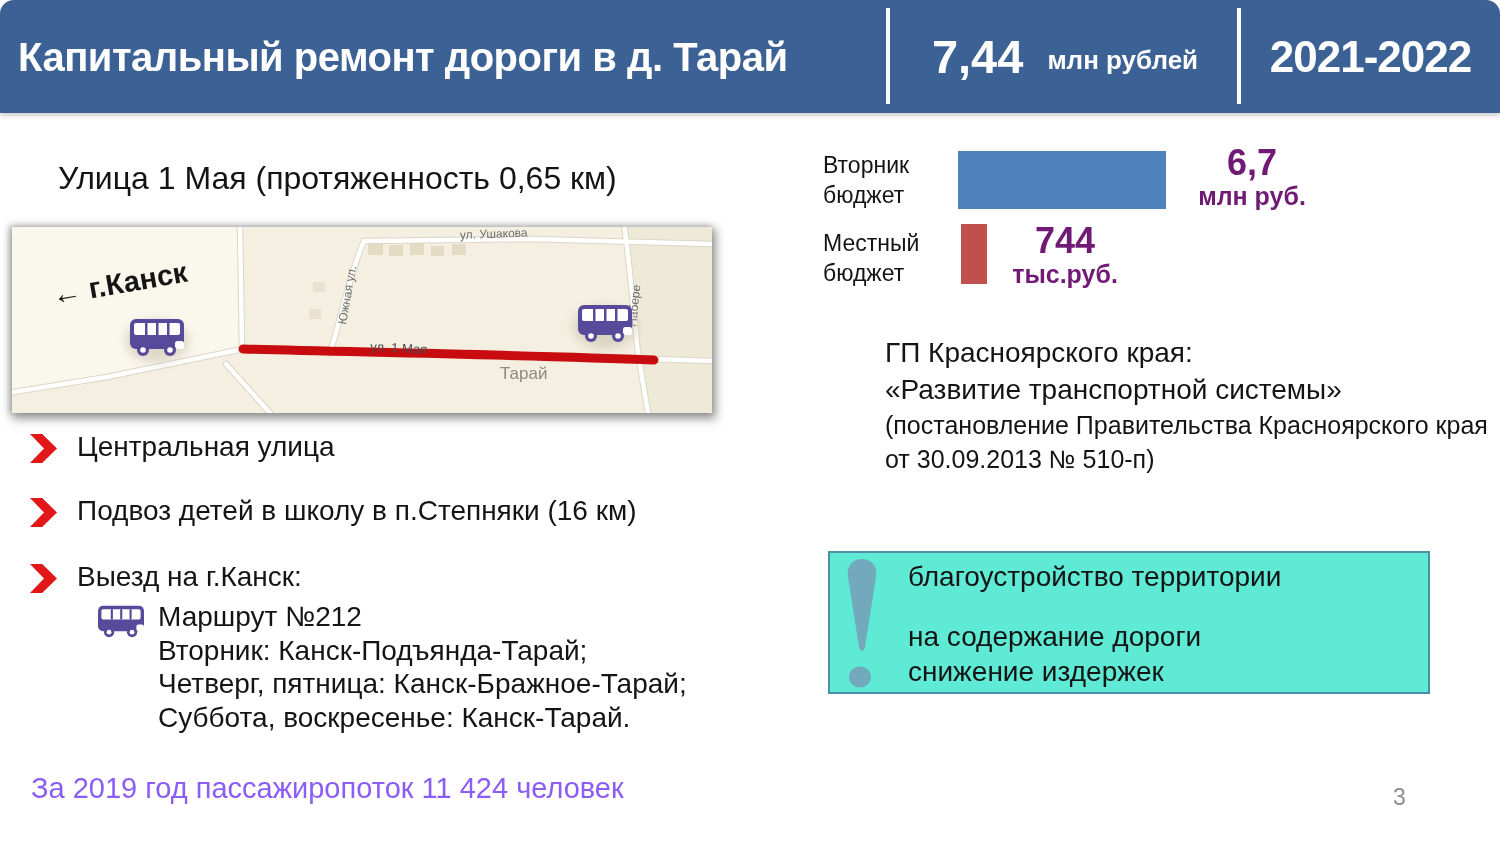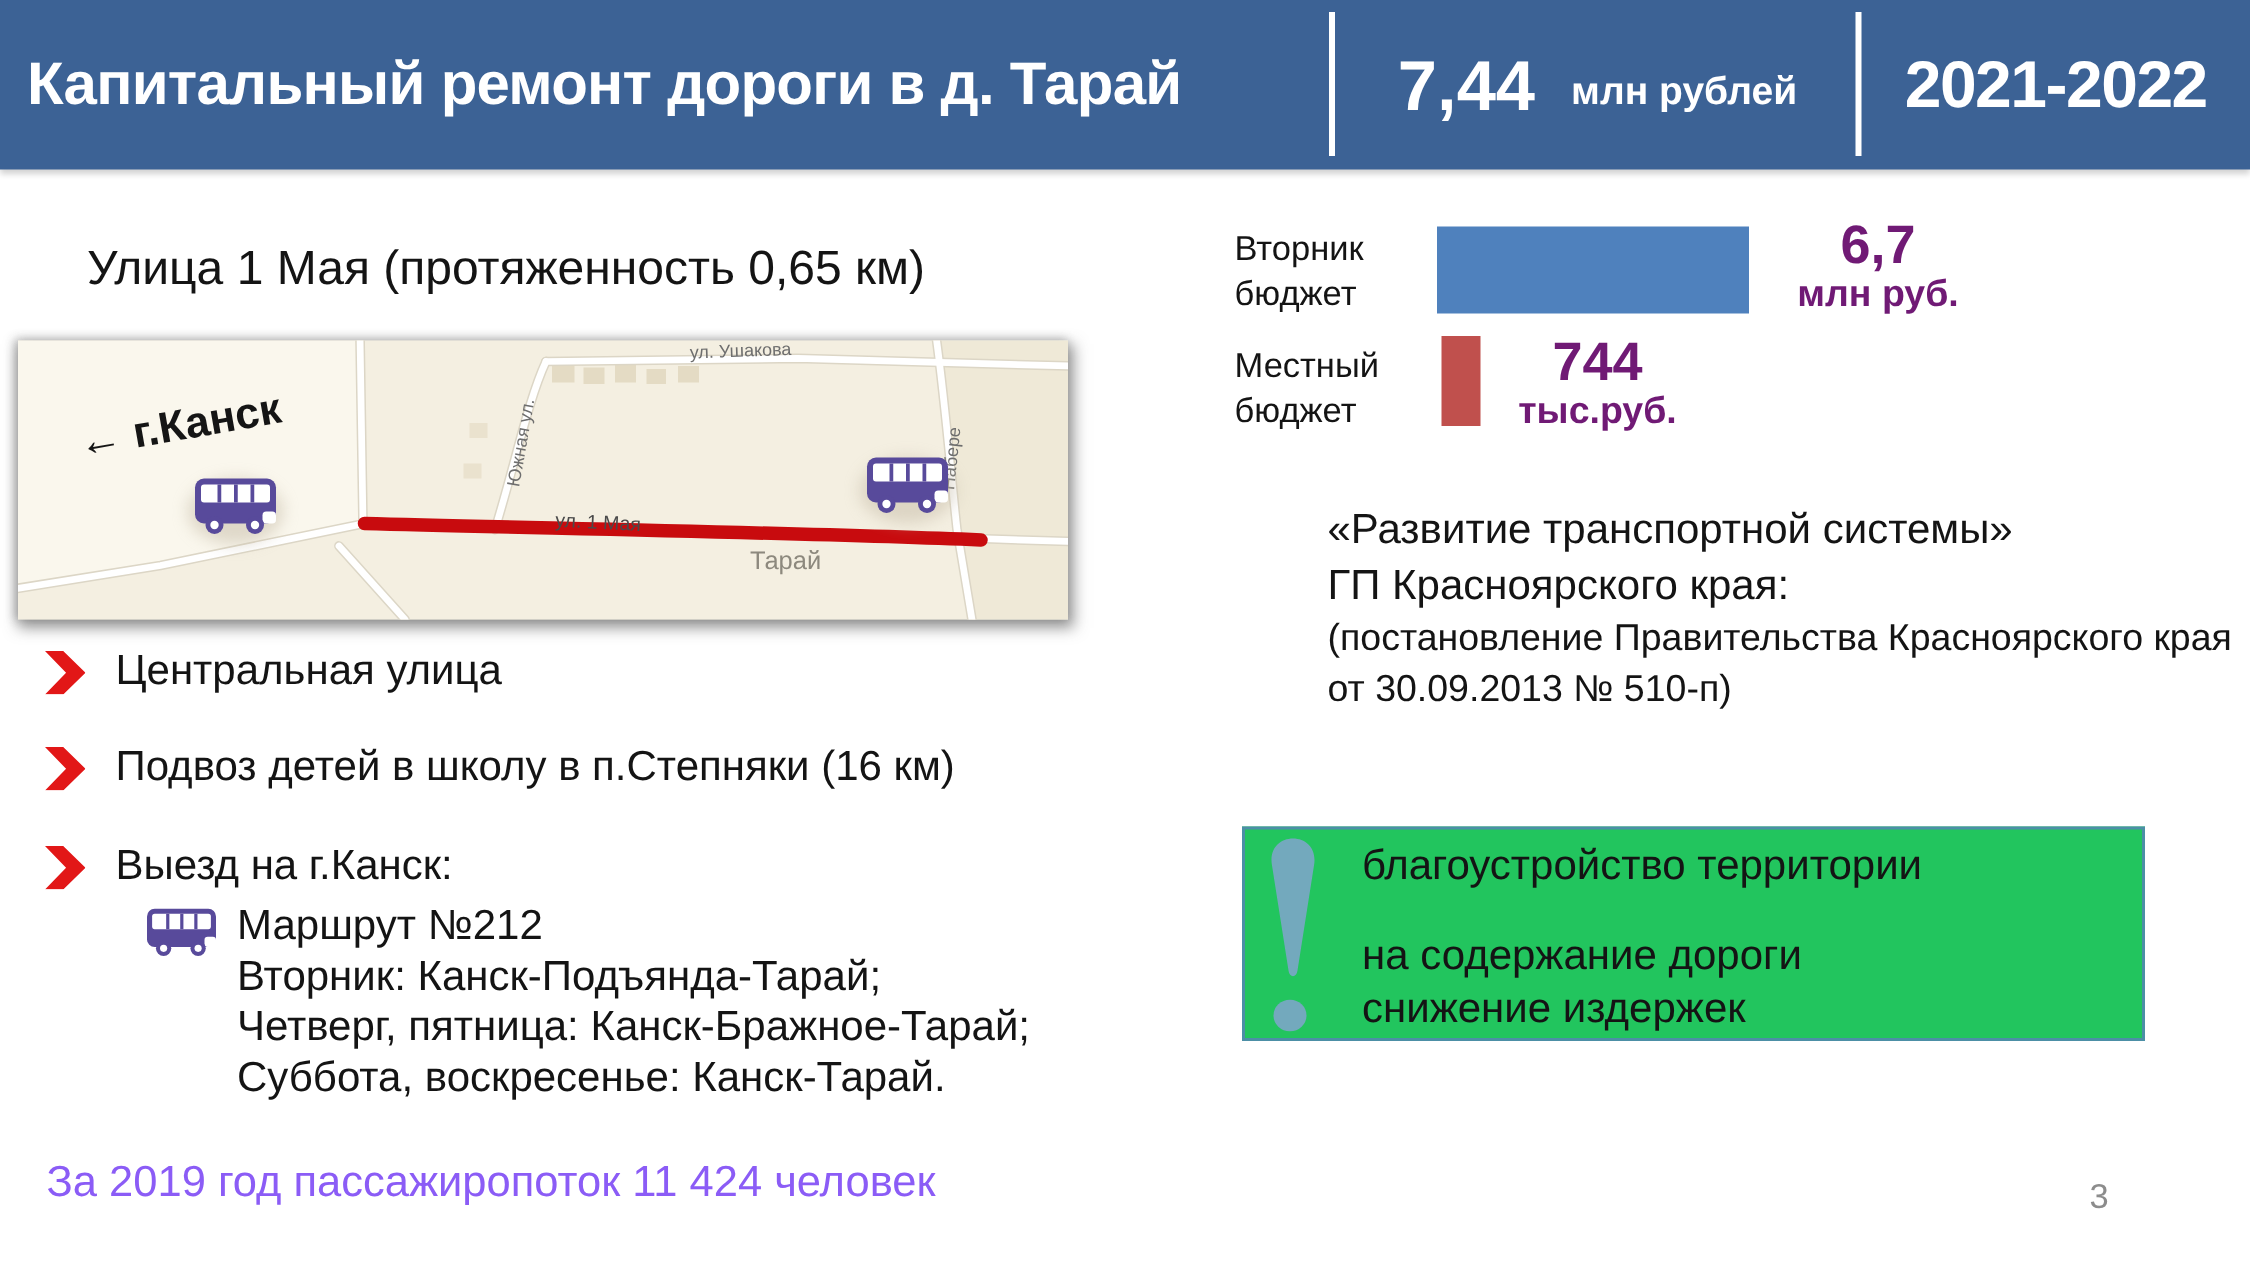--- a/index.html
+++ b/index.html
@@ -1,17 +1,17 @@
 <!DOCTYPE html>
 <html><head>
 <meta charset="utf-8">
 <style>
   * { margin:0; padding:0; box-sizing:border-box; }
   html,body { width:1500px; height:844px; background:#fff; font-family:"Liberation Sans", sans-serif; }
-  .slide { position:relative; width:1500px; height:844px; background:#fff; overflow:hidden; }
+  .slide { position:relative; width:1500px; height:844px; background:#fff; overflow:hidden;border-radius:14px; }
 
   
   .header { position:absolute; left:0; top:0; width:1500px; height:113px; background:#3C6295;
             box-shadow:0 3px 4px rgba(0,0,0,.18); }
   .header-title { position:absolute; left:18px; top:50%; transform:translateY(-50%);
                   color:#fff; font-size:40px; font-weight:bold; letter-spacing:-0.5px; white-space:nowrap; }
   .hdr-div { position:absolute; top:8px; width:4px; height:96px; background:#fff; }
   .hdr-div.d1 { left:886px; } .hdr-div.d2 { left:1237px; }
   .header-cost { position:absolute; left:895px; top:0; width:340px; height:113px;
                  display:flex; align-items:center; justify-content:center; gap:24px; color:#fff; }
@@ -52,21 +52,21 @@
   .chart-value .num  { font-size:36px; line-height:38px; }
   .chart-value .unit { font-size:25px; line-height:28px; }
 
   
   .program { position:absolute; left:885px; top:334px; color:#141414; }
   .program .big   { font-size:28px; line-height:37px; white-space:nowrap; }
   .program .small { font-size:25px; line-height:34px; white-space:nowrap; }
 
   
   .benefits { position:absolute; left:828px; top:551px; width:602px; height:143px;
-              border:2px solid #4C8FA6; background:#22c55e; }
+              border:2px solid #4C8FA6; background:#5eead4; }
   .excl { position:absolute; left:12px; top:4px; }
   .benefit-text { position:absolute; left:78px; top:8px; font-size:28px; color:#141414; }
   .benefit-item2 { position:absolute; left:78px; top:66px; font-size:28px; line-height:35px; color:#141414; }
 
   .page-num { position:absolute; left:1393px; top:784px; font-size:23px; color:#8C8C8C; }
 </style>
 </head>
 <body>
 
 <div class="slide">
@@ -215,22 +215,22 @@
     <div>Местный</div>
     <div>бюджет</div>
   </div>
   <div class="bar bar-local"></div>
   <div class="chart-value val2">
     <div class="num">744</div>
     <div class="unit">тыс.руб.</div>
   </div>
 
   <div class="program">
+    <div class="big">ГП Красноярского края:</div>
     <div class="big">«Развитие транспортной системы»</div>
-    <div class="big">ГП Красноярского края:</div>
     <div class="small">(постановление Правительства Красноярского края</div>
     <div class="small">от 30.09.2013 № 510-п)</div>
   </div>
 
   <div class="benefits">
     <div class="excl">
       <svg width="40" height="134" viewBox="0 0 36 134">
         <path d="M18,2 C27,2 34,9 32,20 L21,90 C20.4,95 15.6,95 15,90 L4,20 C2,9 9,2 18,2 Z" fill="#73A9BD"></path>
         <ellipse cx="16" cy="120" rx="11" ry="10.5" fill="#73A9BD"></ellipse>
       </svg>

